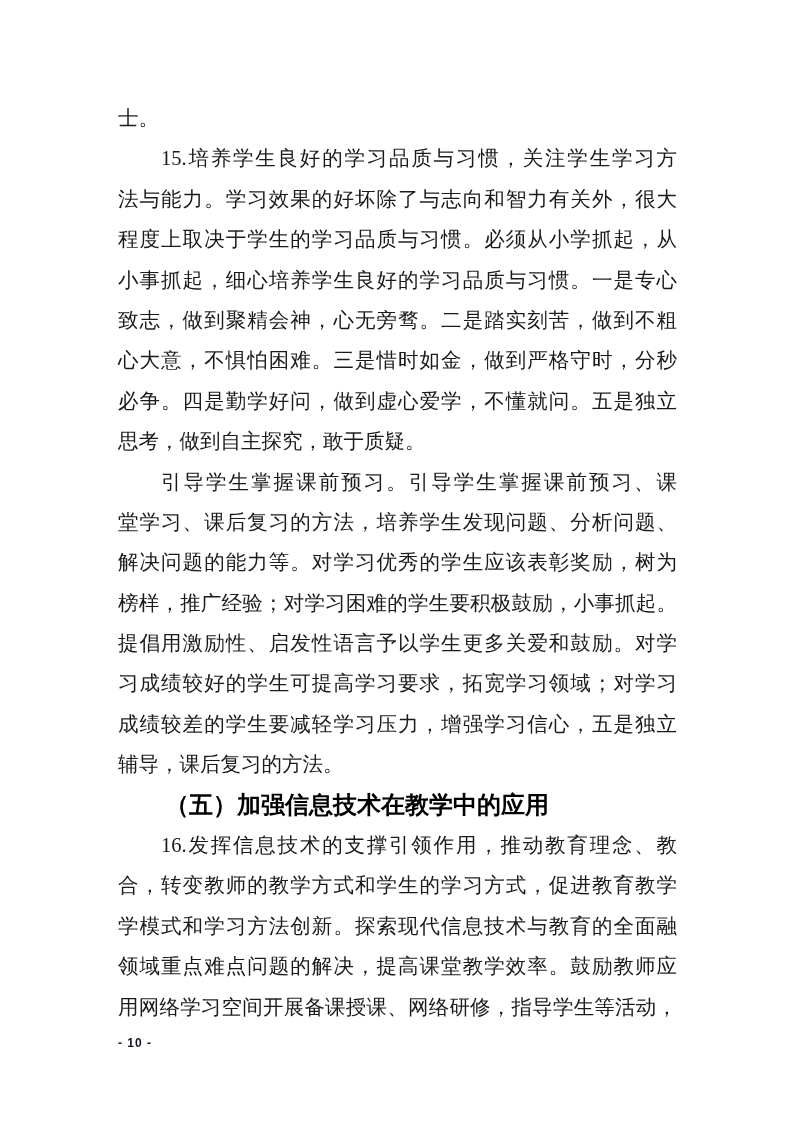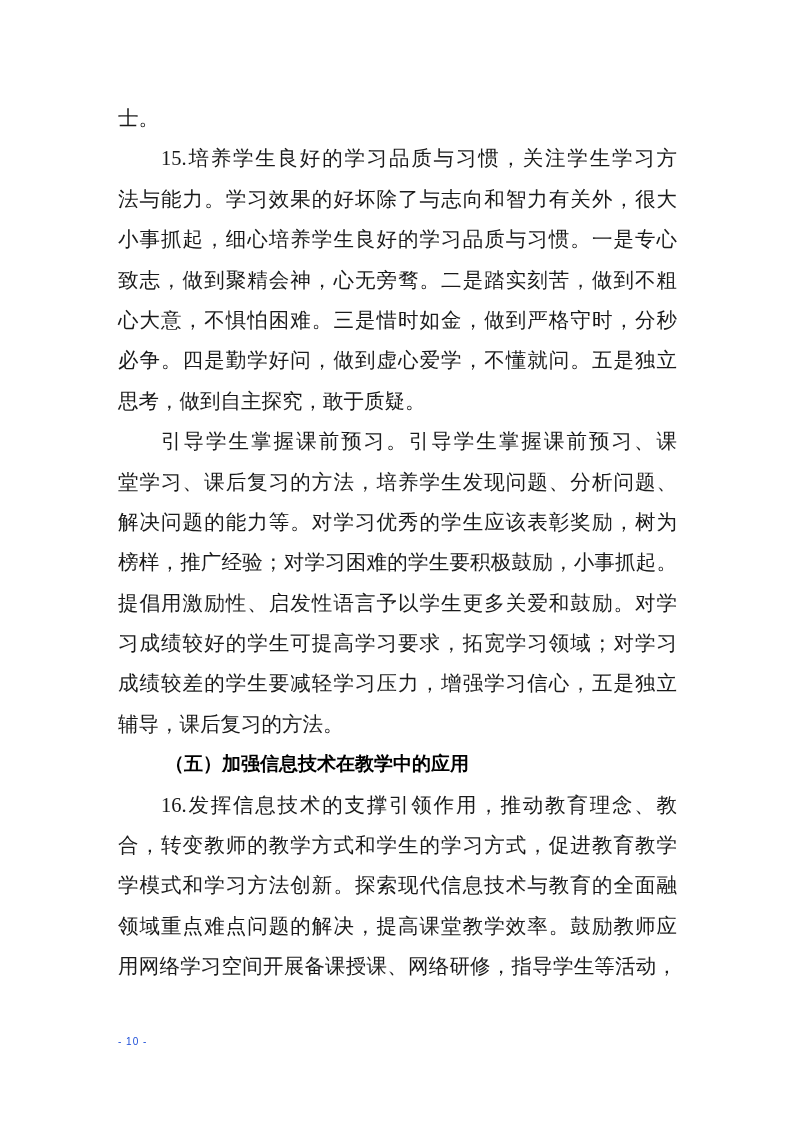--- a/index.html
+++ b/index.html
@@ -36,45 +36,46 @@
     text-align-last: left;
   }
   
   .line.first {
     text-indent: 43px;
   }
   
   .line.heading {
     font-family: "Liberation Sans", "DejaVu Sans", sans-serif;
     font-weight: 700;
-    font-size: 19px;
+    font-size: 24px;
     color: #000000;
     text-align: center;
     text-align-last: left;
     text-indent: 47px;
   }
   
   .pagenum {
     position: absolute;
     left: 118px;
     top: 1036px;
     font-family: "Liberation Sans", "DejaVu Sans", sans-serif;
-    font-size: 10px;
-    font-weight: 400;
-    color: #1d4ed8;
+    font-size: 12px;
+    font-weight: 700;
+    color: #0f172a;
     letter-spacing: 1px;
   }
 </style>
 </head>
 <body>
 
 <div class="doc">
   <div class="line end">士。</div>
   <div class="line first">15.培养学生良好的学习品质与习惯，关注学生学习方</div>
   <div class="line">法与能力。学习效果的好坏除了与志向和智力有关外，很大</div>
+  <div class="line">程度上取决于学生的学习品质与习惯。必须从小学抓起，从</div>
   <div class="line">小事抓起，细心培养学生良好的学习品质与习惯。一是专心</div>
   <div class="line">致志，做到聚精会神，心无旁骛。二是踏实刻苦，做到不粗</div>
   <div class="line">心大意，不惧怕困难。三是惜时如金，做到严格守时，分秒</div>
   <div class="line">必争。四是勤学好问，做到虚心爱学，不懂就问。五是独立</div>
   <div class="line end">思考，做到自主探究，敢于质疑。</div>
   <div class="line first">引导学生掌握课前预习。引导学生掌握课前预习、课</div>
   <div class="line">堂学习、课后复习的方法，培养学生发现问题、分析问题、</div>
   <div class="line">解决问题的能力等。对学习优秀的学生应该表彰奖励，树为</div>
   <div class="line">榜样，推广经验；对学习困难的学生要积极鼓励，小事抓起。</div>
   <div class="line">提倡用激励性、启发性语言予以学生更多关爱和鼓励。对学</div>

